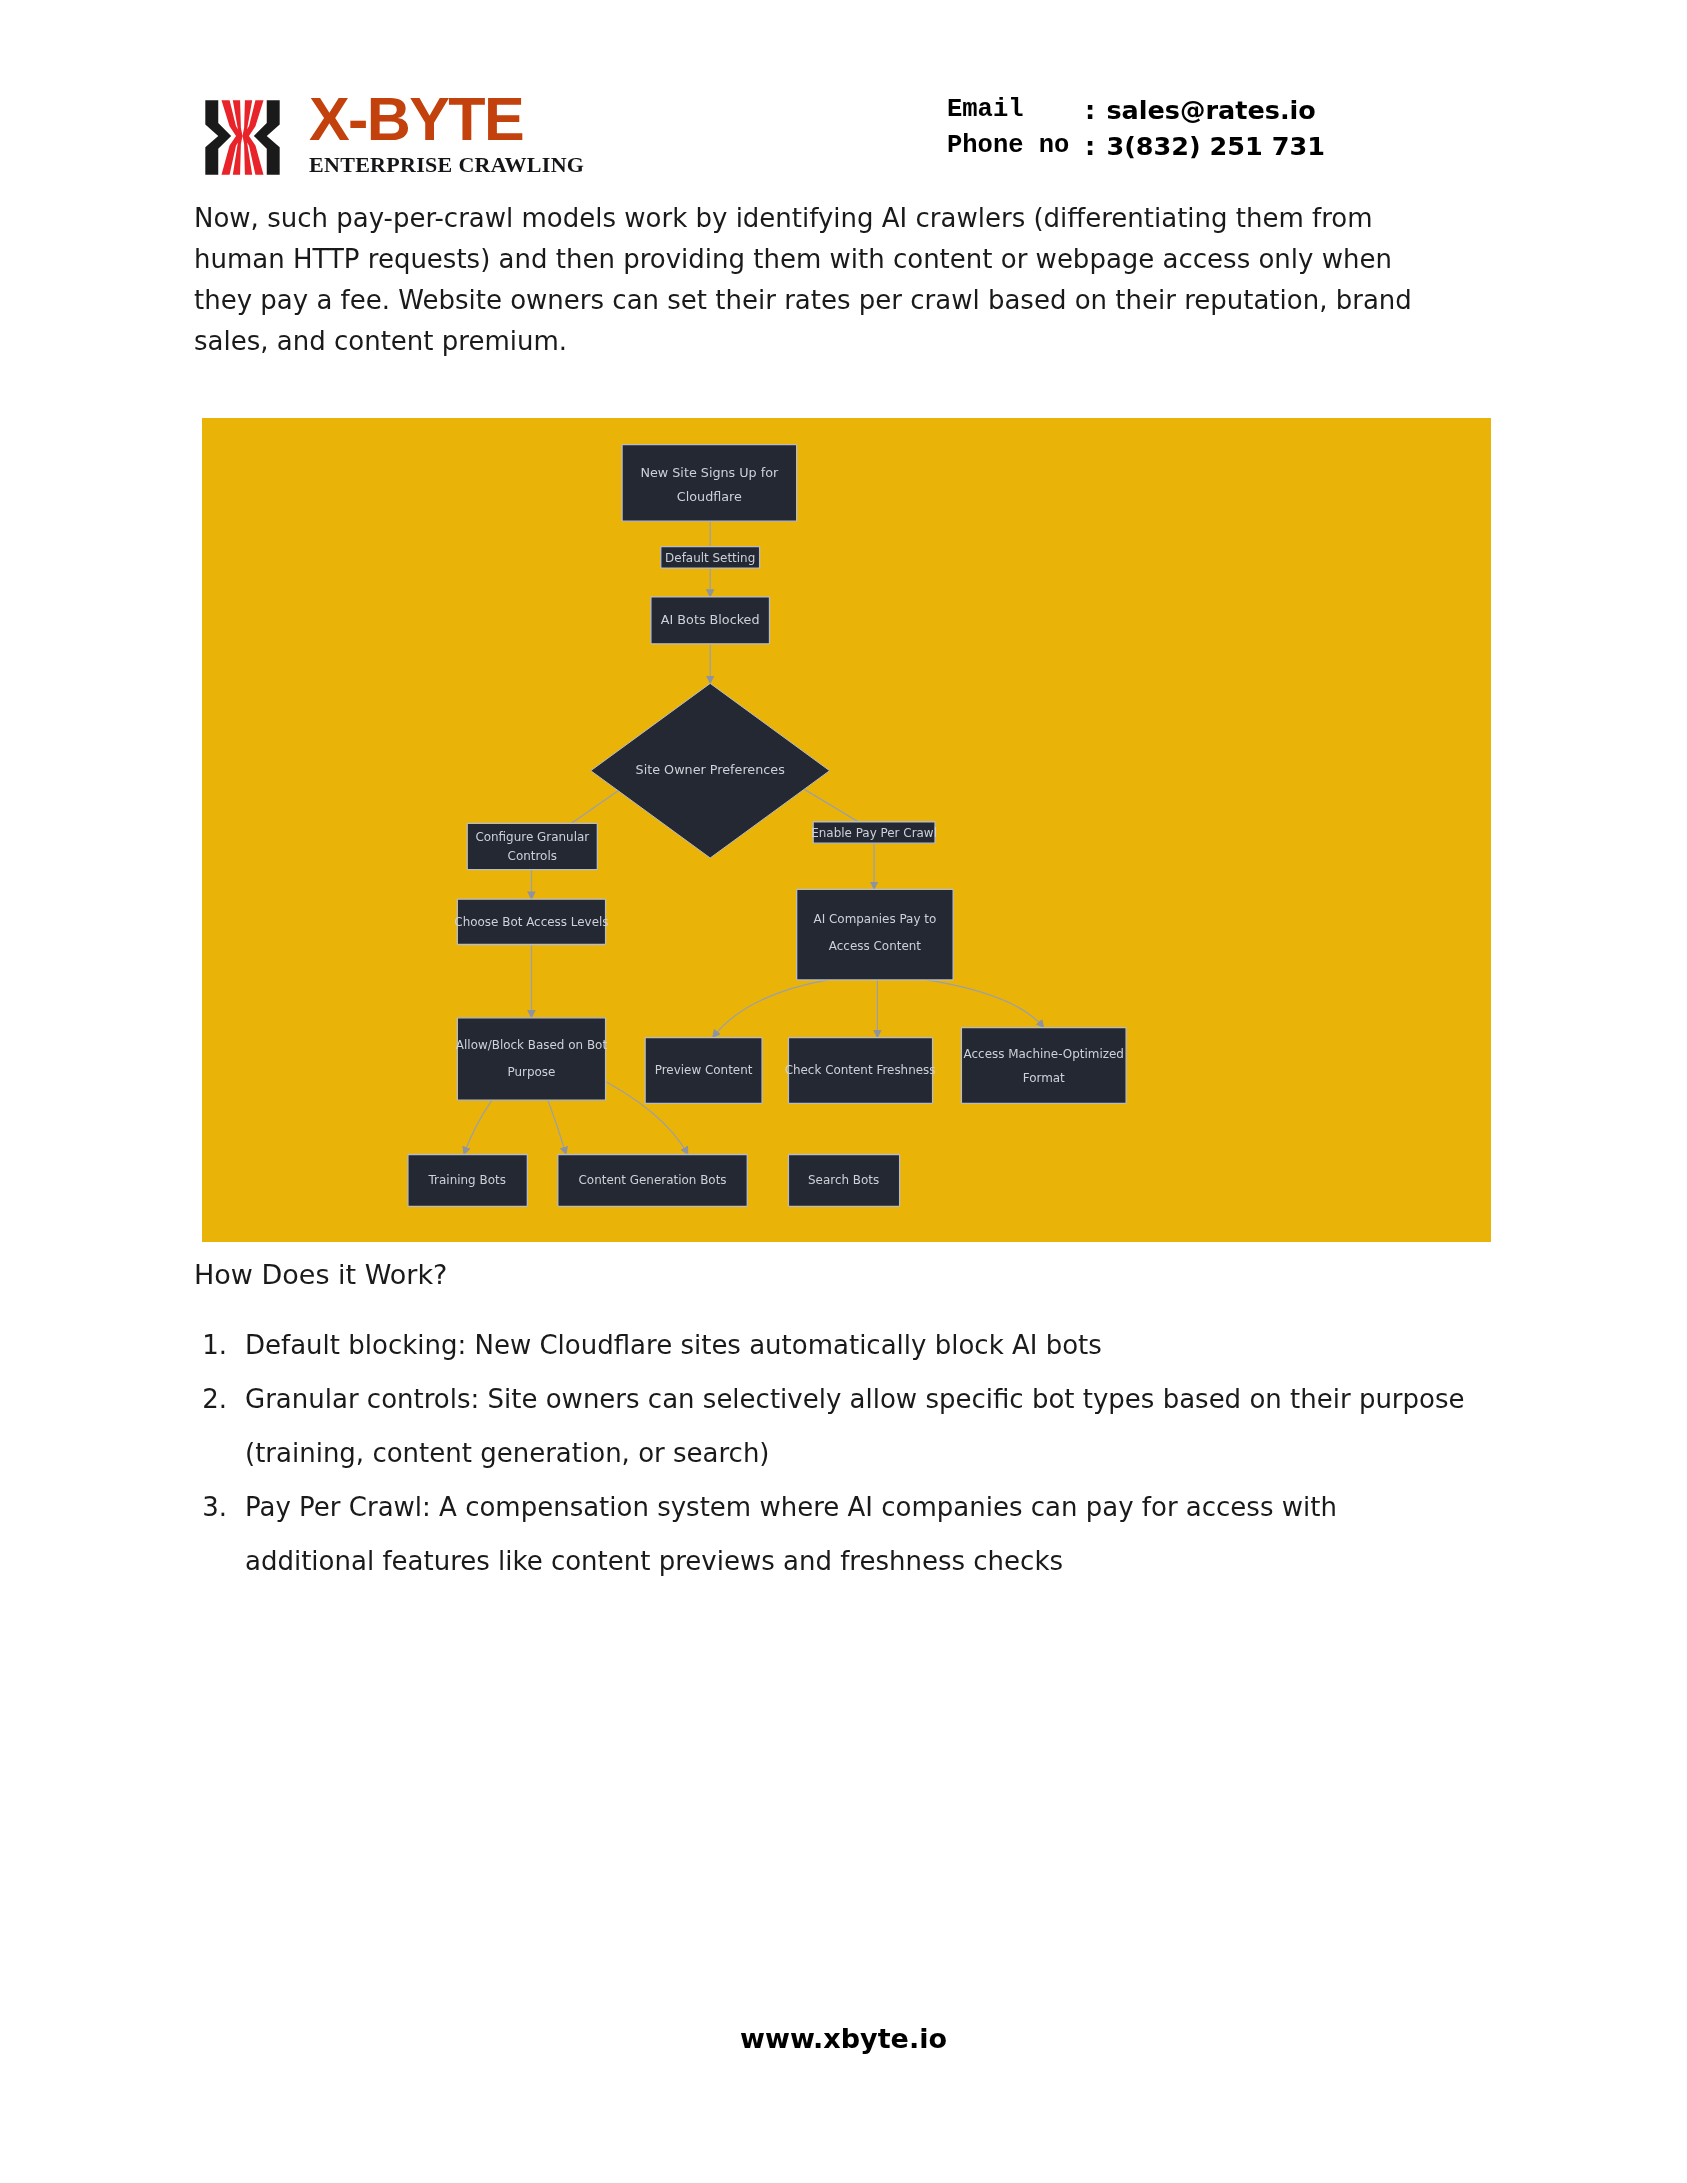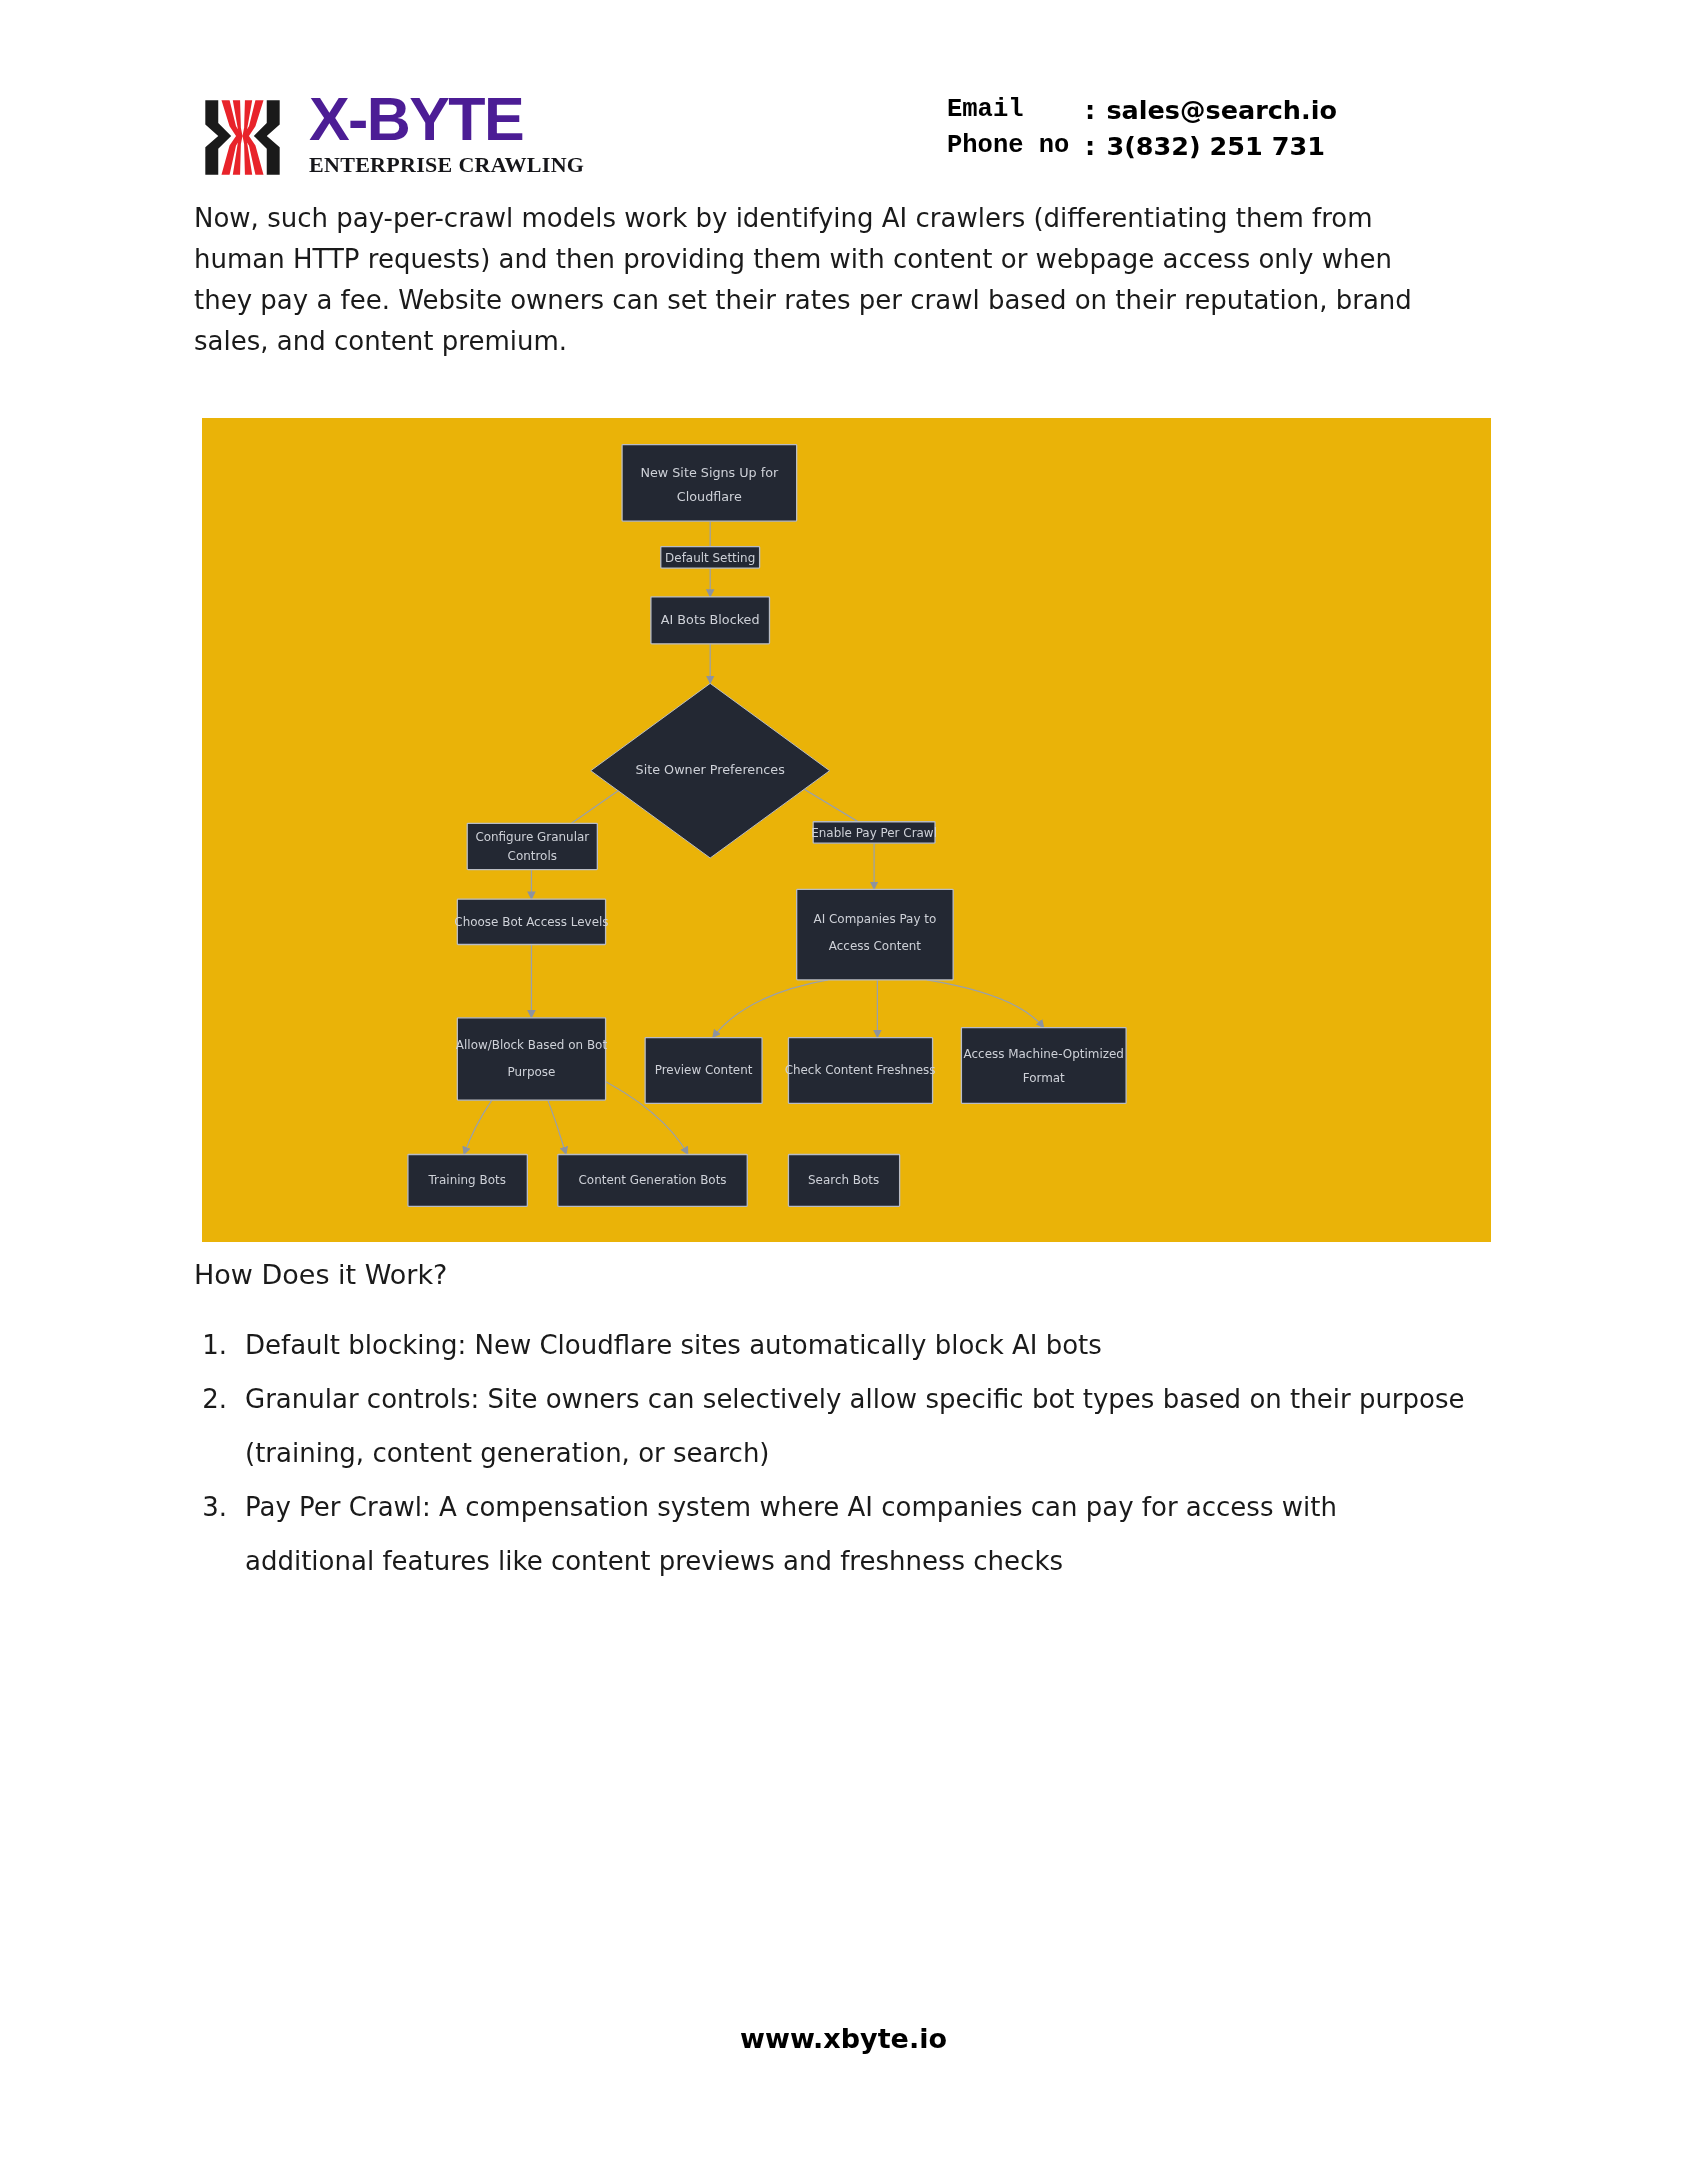--- a/index.html
+++ b/index.html
@@ -28,21 +28,21 @@
     display: flex;
     align-items: flex-start;
   }
   .logo-mark { width: 97px; height: 97px; display: block; flex: none; }
   .logo-text { margin-left: 18px; padding-top: 1.6px; }
   .logo-word {
     font-family: "Liberation Sans", sans-serif;
     font-weight: bold;
     font-size: 61px;
     letter-spacing: -1.6px;
-    color: #4c1d95;
+    color: #c2410c;
     line-height: 0.95;
     white-space: nowrap;
   }
   .logo-sub {
     font-family: Liberation Serif, serif;
     font-weight: bold;
     font-size: 22px;
     letter-spacing: 0.3px;
     color: #16161a;
     line-height: 1.05;
@@ -162,21 +162,21 @@
       <div class="logo-text">
         <div class="logo-word">X-BYTE</div>
         <div class="logo-sub">ENTERPRISE CRAWLING</div>
       </div>
     </div>
 
     <div class="contact">
       <div class="contact-row">
         <span class="contact-label">Email</span>
         <span class="contact-sep">:</span>
-        <span class="contact-val">sales@search.io</span>
+        <span class="contact-val">sales@rates.io</span>
       </div>
       <div class="contact-row">
         <span class="contact-label">Phone no</span>
         <span class="contact-sep">:</span>
         <span class="contact-val">3(832) 251 731</span>
       </div>
     </div>
   </div>
 
   <div class="intro">Now, such pay-per-crawl models work by identifying AI crawlers (differentiating them from human HTTP requests) and then providing them with content or webpage access only when they pay a fee. Website owners can set their rates per crawl based on their reputation, brand sales, and content premium.</div>

